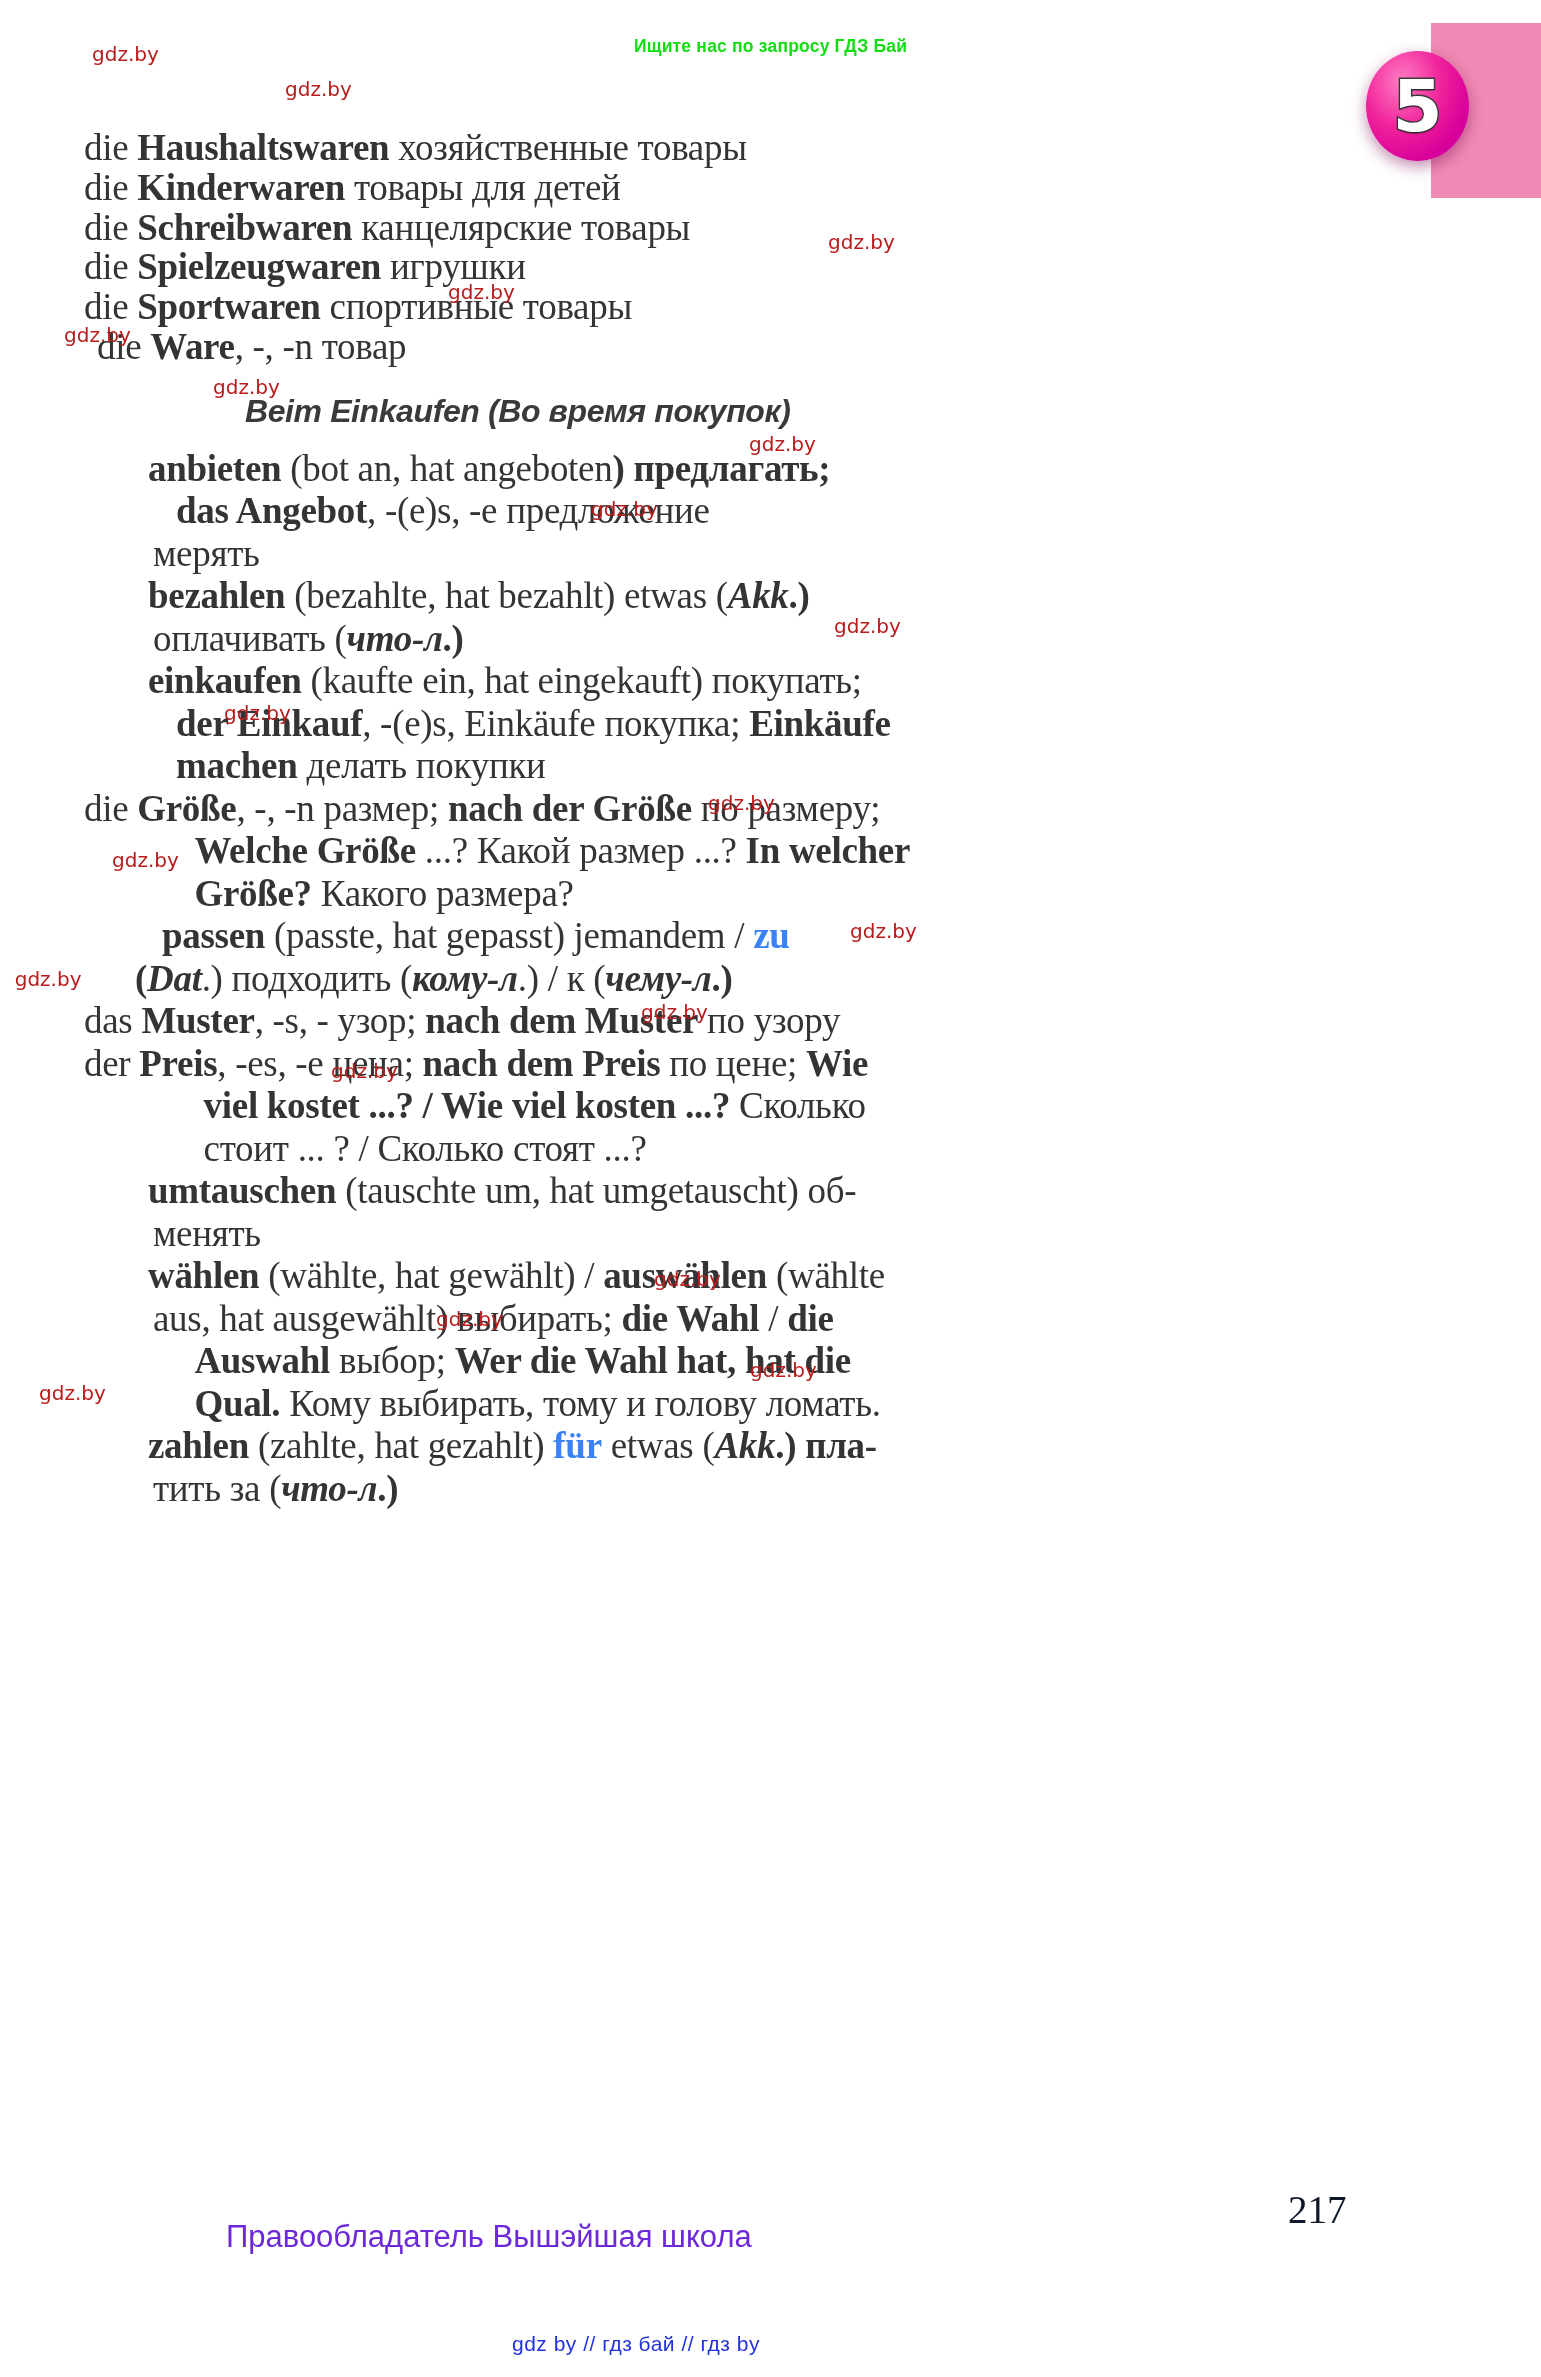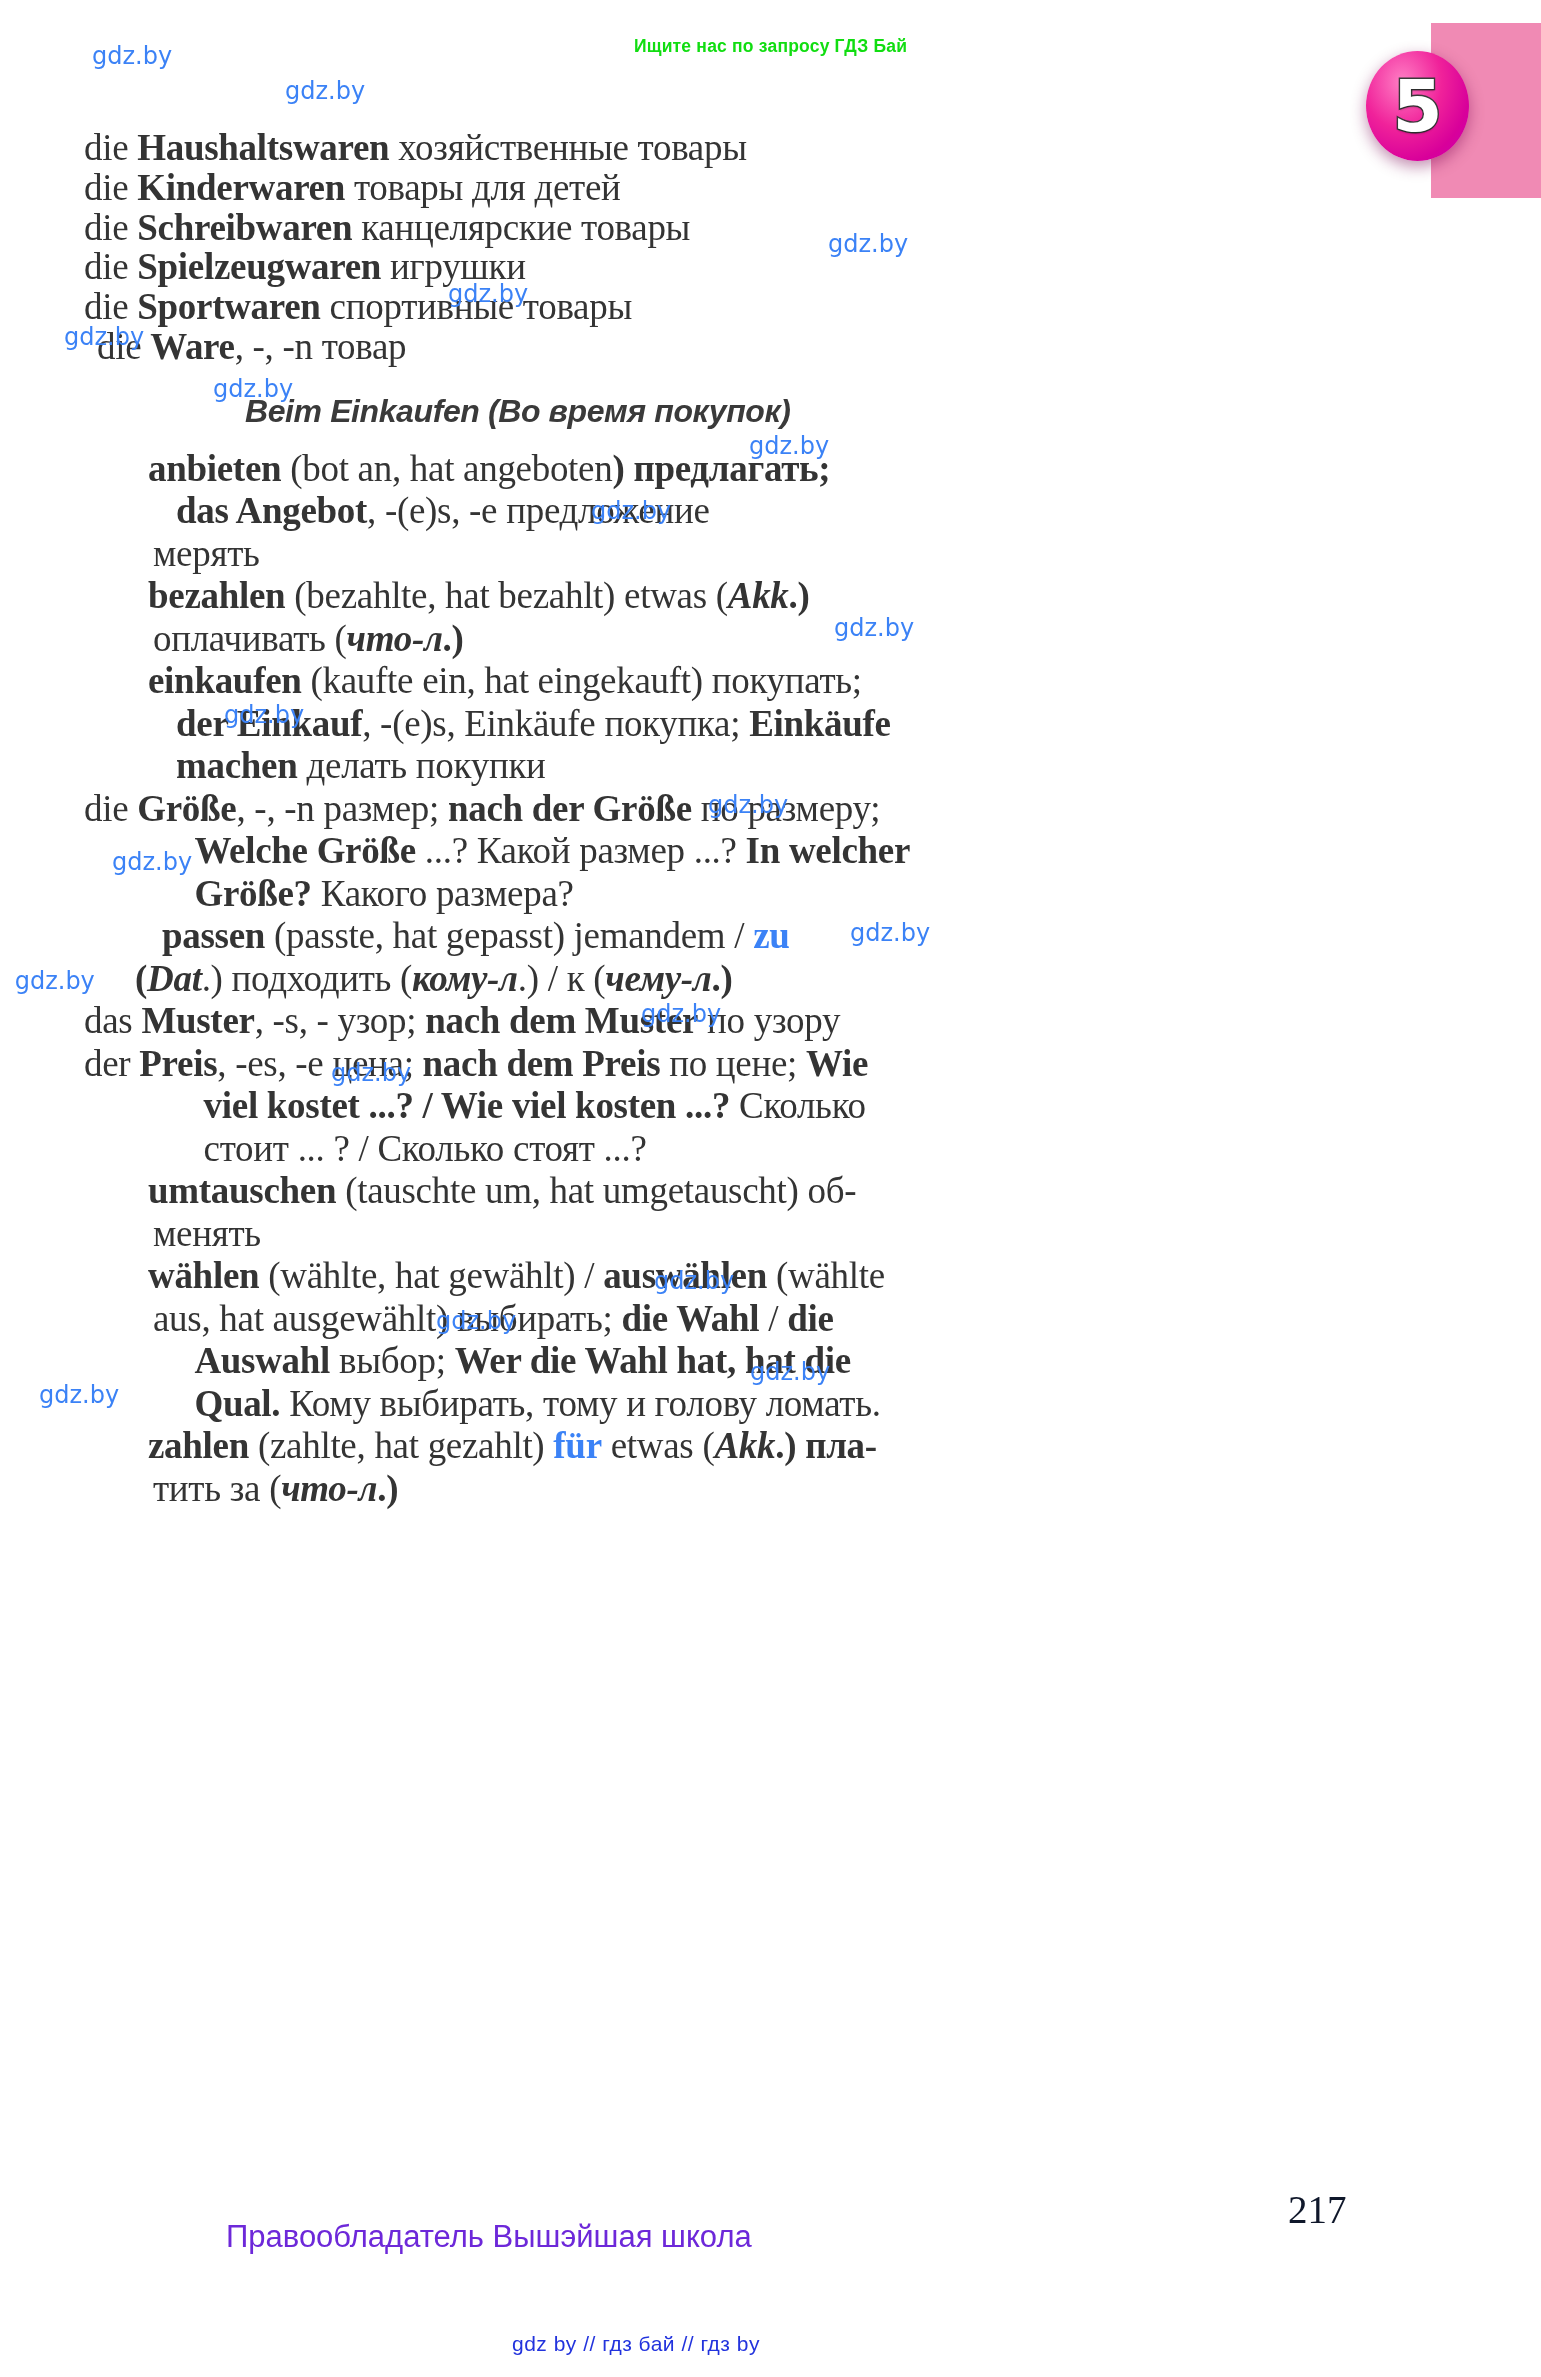--- a/index.html
+++ b/index.html
@@ -109,22 +109,22 @@
   }
   .entry.flush {
     padding-left: 64px;
     text-indent: -64px;
   }
 
   
   .wm {
     position: absolute;
     font-family: "DejaVu Sans", "Liberation Sans", sans-serif;
-    font-size: 24px;
-    color: #3b82f6;
+    font-size: 20px;
+    color: #b91c1c;
     white-space: nowrap;
     pointer-events: none;
   }
 
   
   .rights-line {
     position: absolute;
     left: 226px;
     top: 2219px;
     font-family: "Liberation Sans", "DejaVu Sans", sans-serif;

